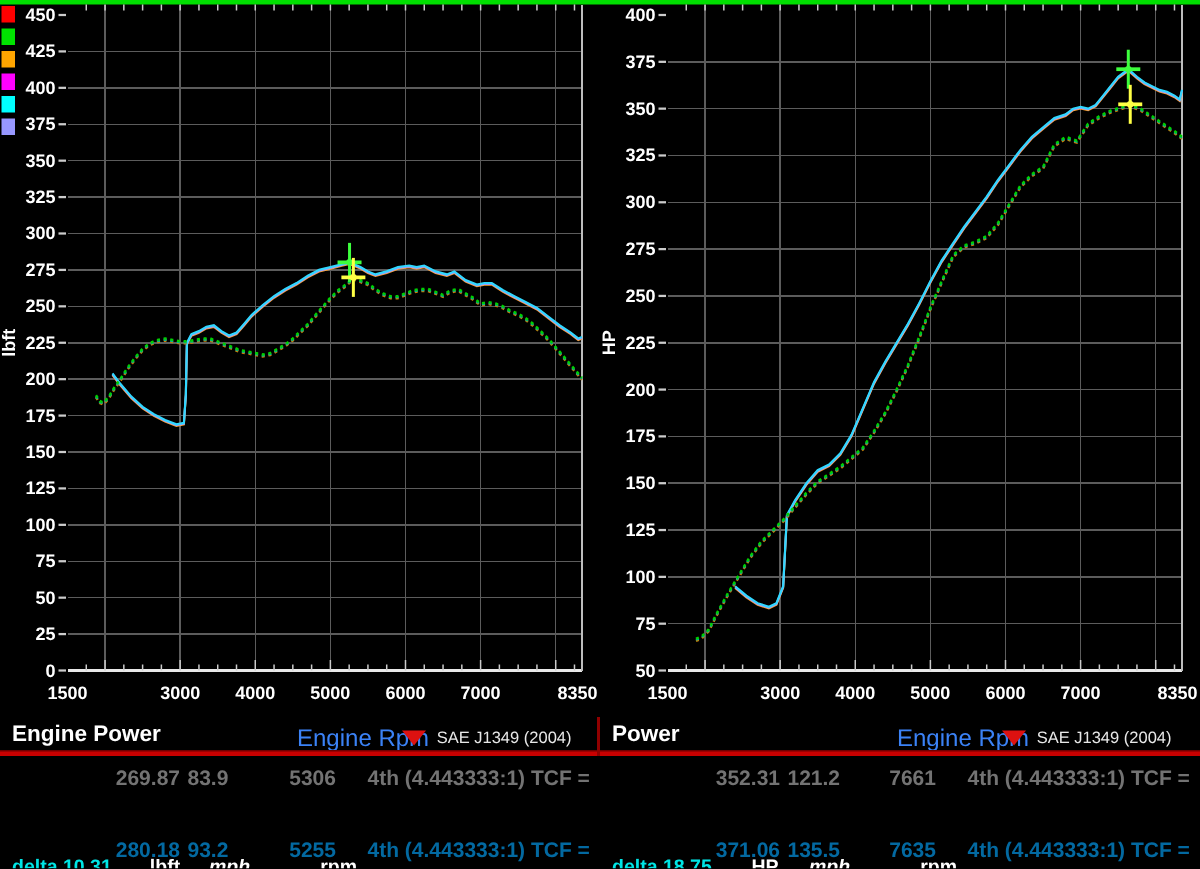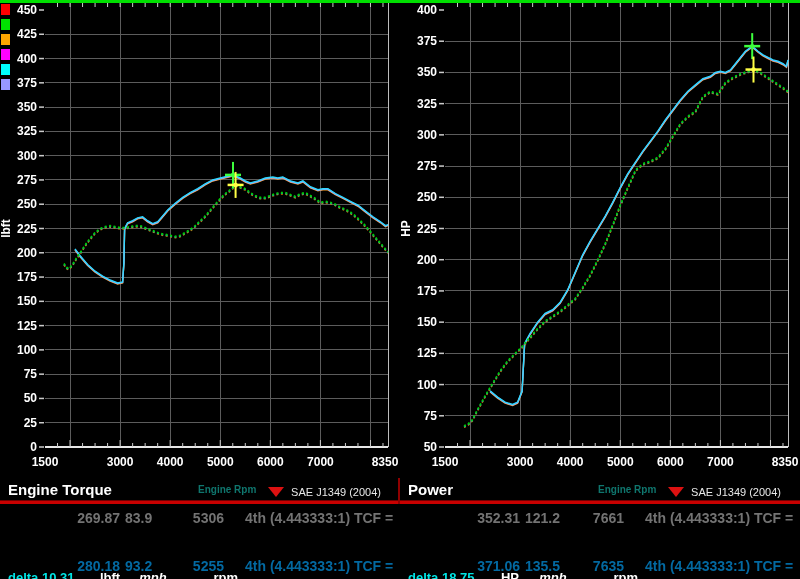--- a/index.html
+++ b/index.html
@@ -7,21 +7,21 @@
        font-family:"Liberation Sans",sans-serif;}
   #topbar{position:absolute;left:0;top:0;width:800px;height:3px;}
   #chips{position:absolute;left:1px;top:4px;width:9px;}
   .chip{width:9px;height:11px;margin-bottom:4px;}
   .chartbox{position:absolute;top:0;width:400px;height:478px;}
   svg{position:absolute;left:0;top:0;overflow:visible;}
   svg text{font-family:"Liberation Sans",sans-serif;font-weight:bold;fill:#ffffff;}
   .panel{position:absolute;top:478px;width:400px;height:101px;background:#000;}
   .phead{position:absolute;left:0;top:0;width:100%;height:22px;}
   .ptitle{position:absolute;left:8px;top:3px;font-size:15px;font-weight:bold;color:#fff;}
-  .paxis{position:absolute;left:198px;top:6px;font-size:10px;font-weight:bold;color:#0f766e;}
+  .paxis{position:absolute;left:198px;top:6px;font-size:16px;font-weight:normal;color:#3b82f6;}
   .ptri{position:absolute;left:268px;top:9px;width:0;height:0;
         border-left:8px solid transparent;border-right:8px solid transparent;
         border-top:10px solid #dd1111;}
   .psae{position:absolute;right:19px;top:8px;font-size:11px;color:#e8e8e8;}
   .rule{position:absolute;left:0;top:22px;width:100%;height:3px;background:#c80000;border-top:1px solid #700000;}
   .vrow{position:absolute;left:0;width:100%;height:20px;font-size:14px;font-weight:bold;}
   .row1{top:32px;} .row2{top:56px;font-size:13px;margin-top:36px;} .row3{top:80px;}
   .c-yellow{color:#737373;} .c-green{color:#0369a1;} .c-cyan{color:#00e5e5;} .c-white{color:#fff;}
   .v1{position:absolute;left:10px;width:110px;text-align:right;}
   .v2{position:absolute;left:125px;width:50px;text-align:left;}
@@ -324,21 +324,21 @@
       <div class="chip" style="background: rgb(255, 0, 0);"></div>
       <div class="chip" style="background: rgb(0, 227, 0);"></div>
       <div class="chip" style="background: rgb(255, 165, 0);"></div>
       <div class="chip" style="background: rgb(255, 0, 255);"></div>
       <div class="chip" style="background: rgb(0, 255, 255);"></div>
       <div class="chip" style="background: rgb(152, 152, 255);"></div>
     </div>
 
   <div class="panel" style="left:0;">
     <div class="phead">
-      <span class="ptitle">Engine Torque</span>
+      <span class="ptitle">Engine Power</span>
       <span class="paxis">Engine Rpm</span>
       <span class="ptri"></span>
       <span class="psae">SAE J1349 (2004)</span>
     </div>
     <div class="rule"></div>
     <div class="vrow row1 c-yellow">
       <span class="v1">269.87</span>
       <span class="v2">83.9</span>
       <span class="v3">5306</span>
       <span class="gear">4th (4.443333:1) TCF =</span>

